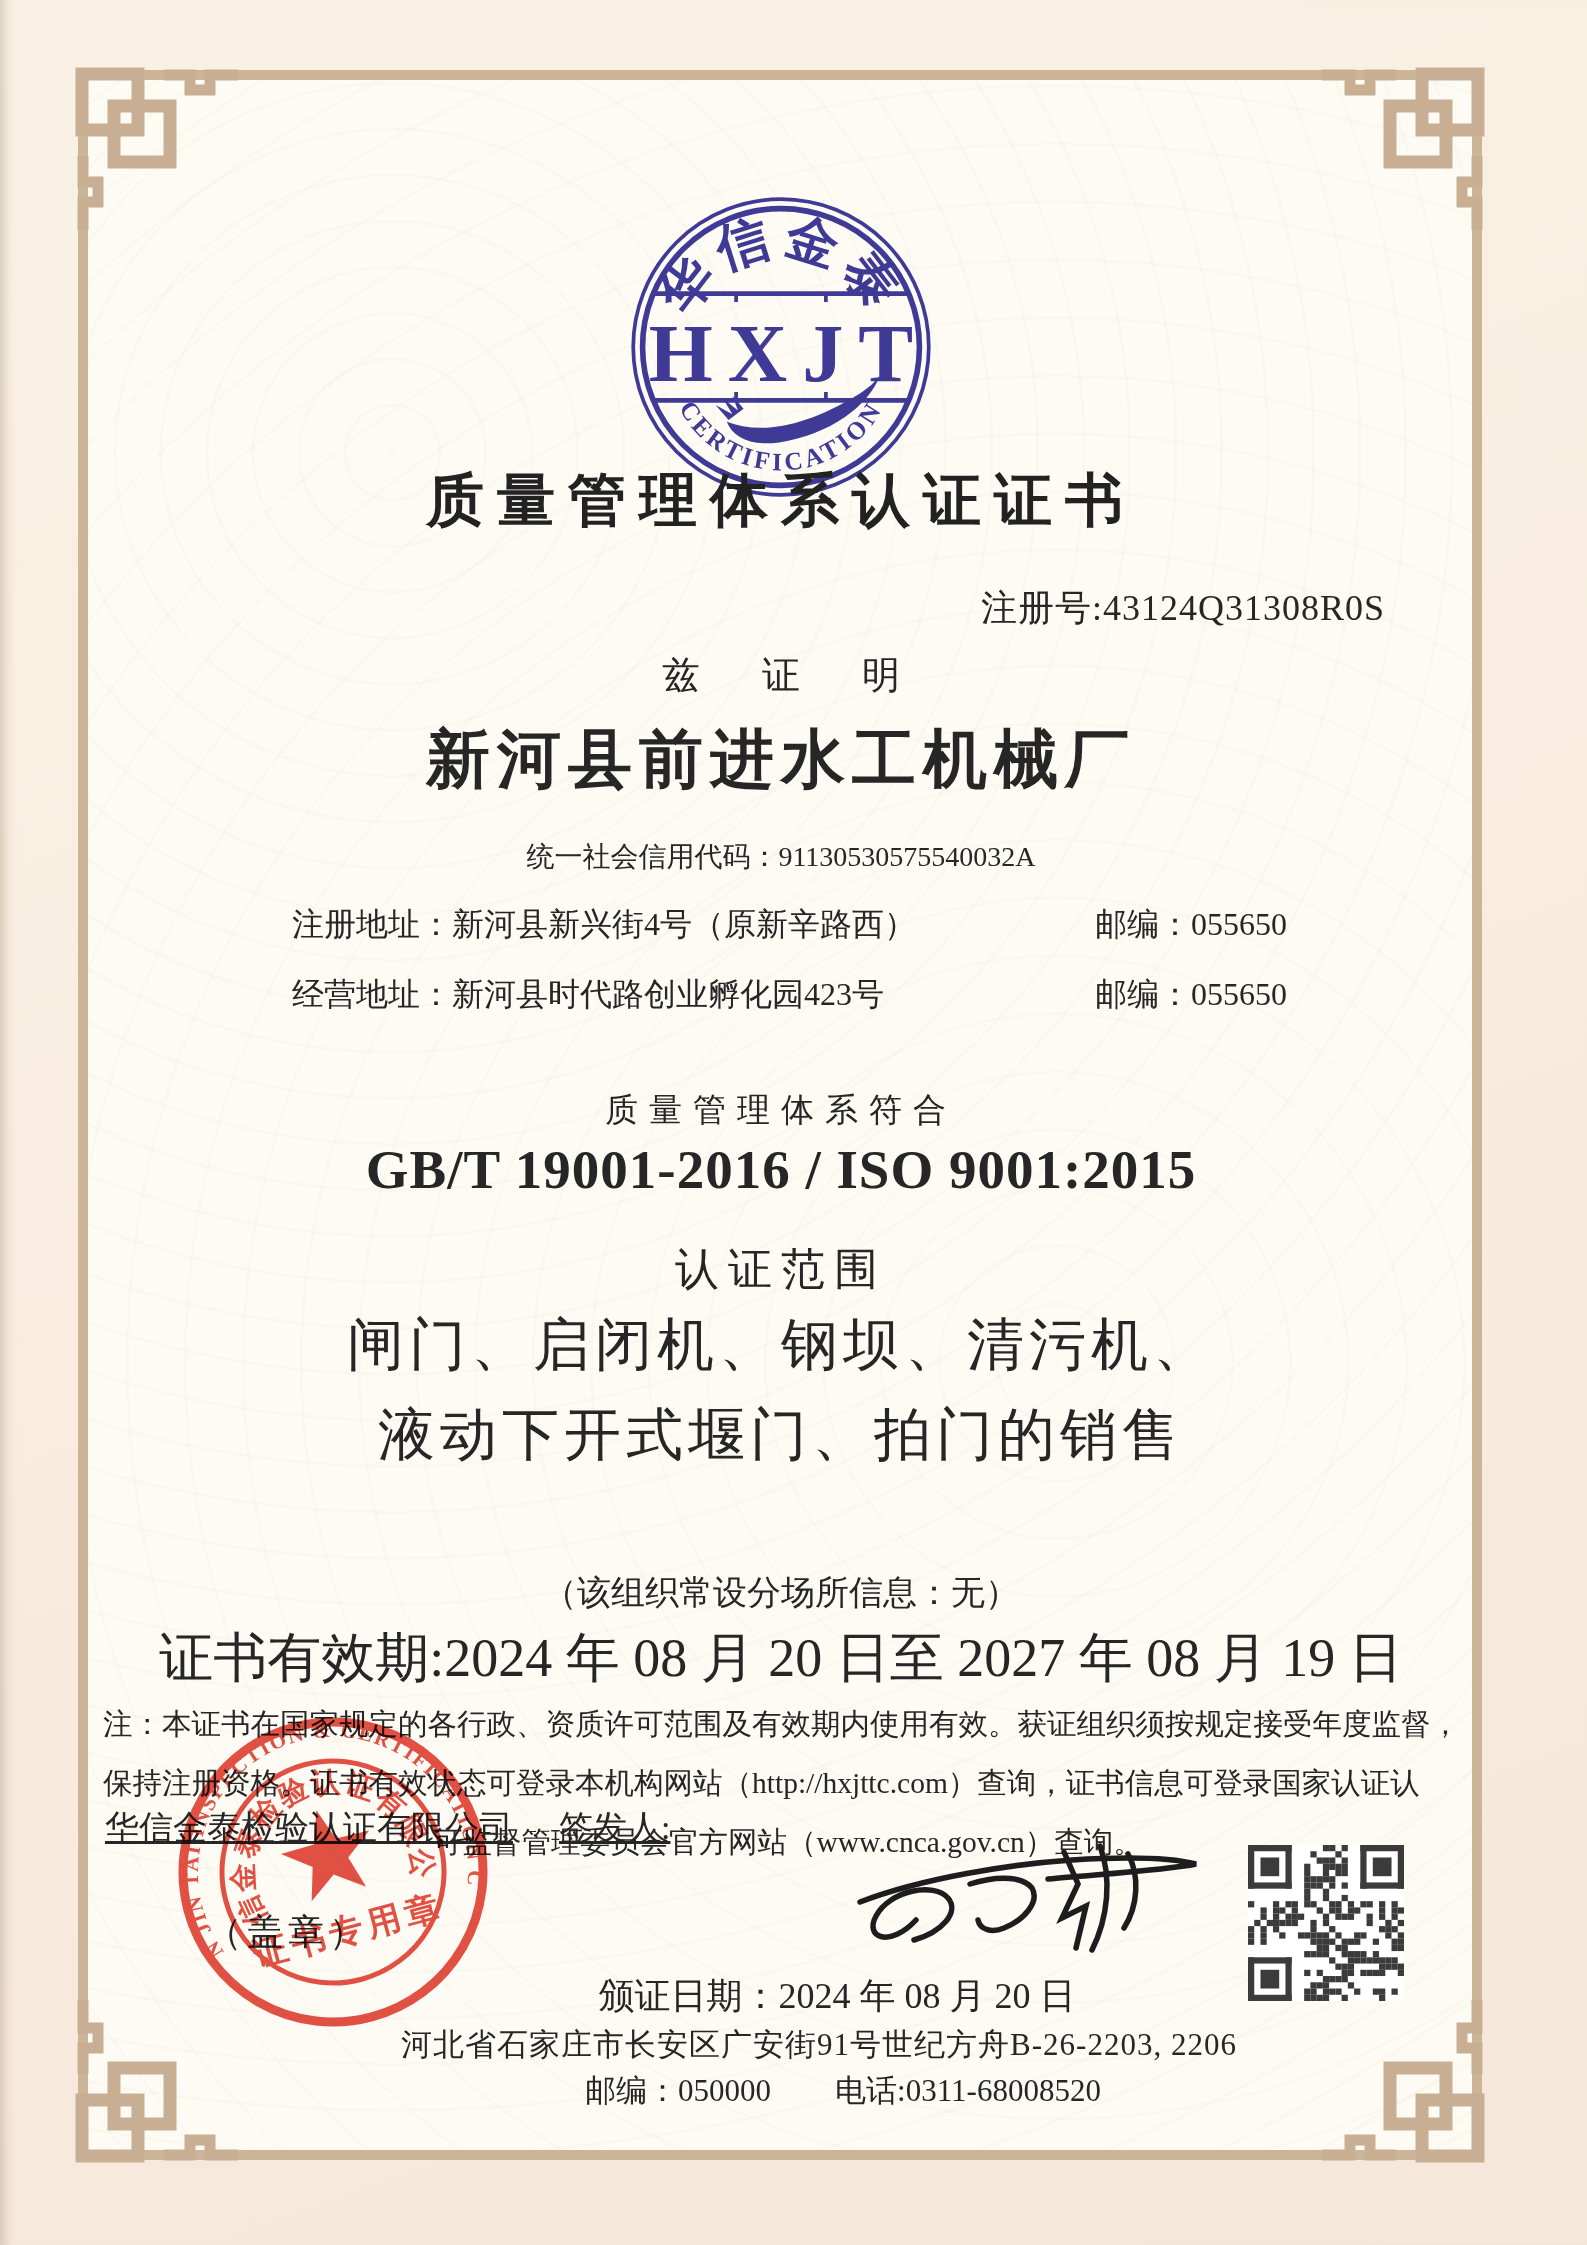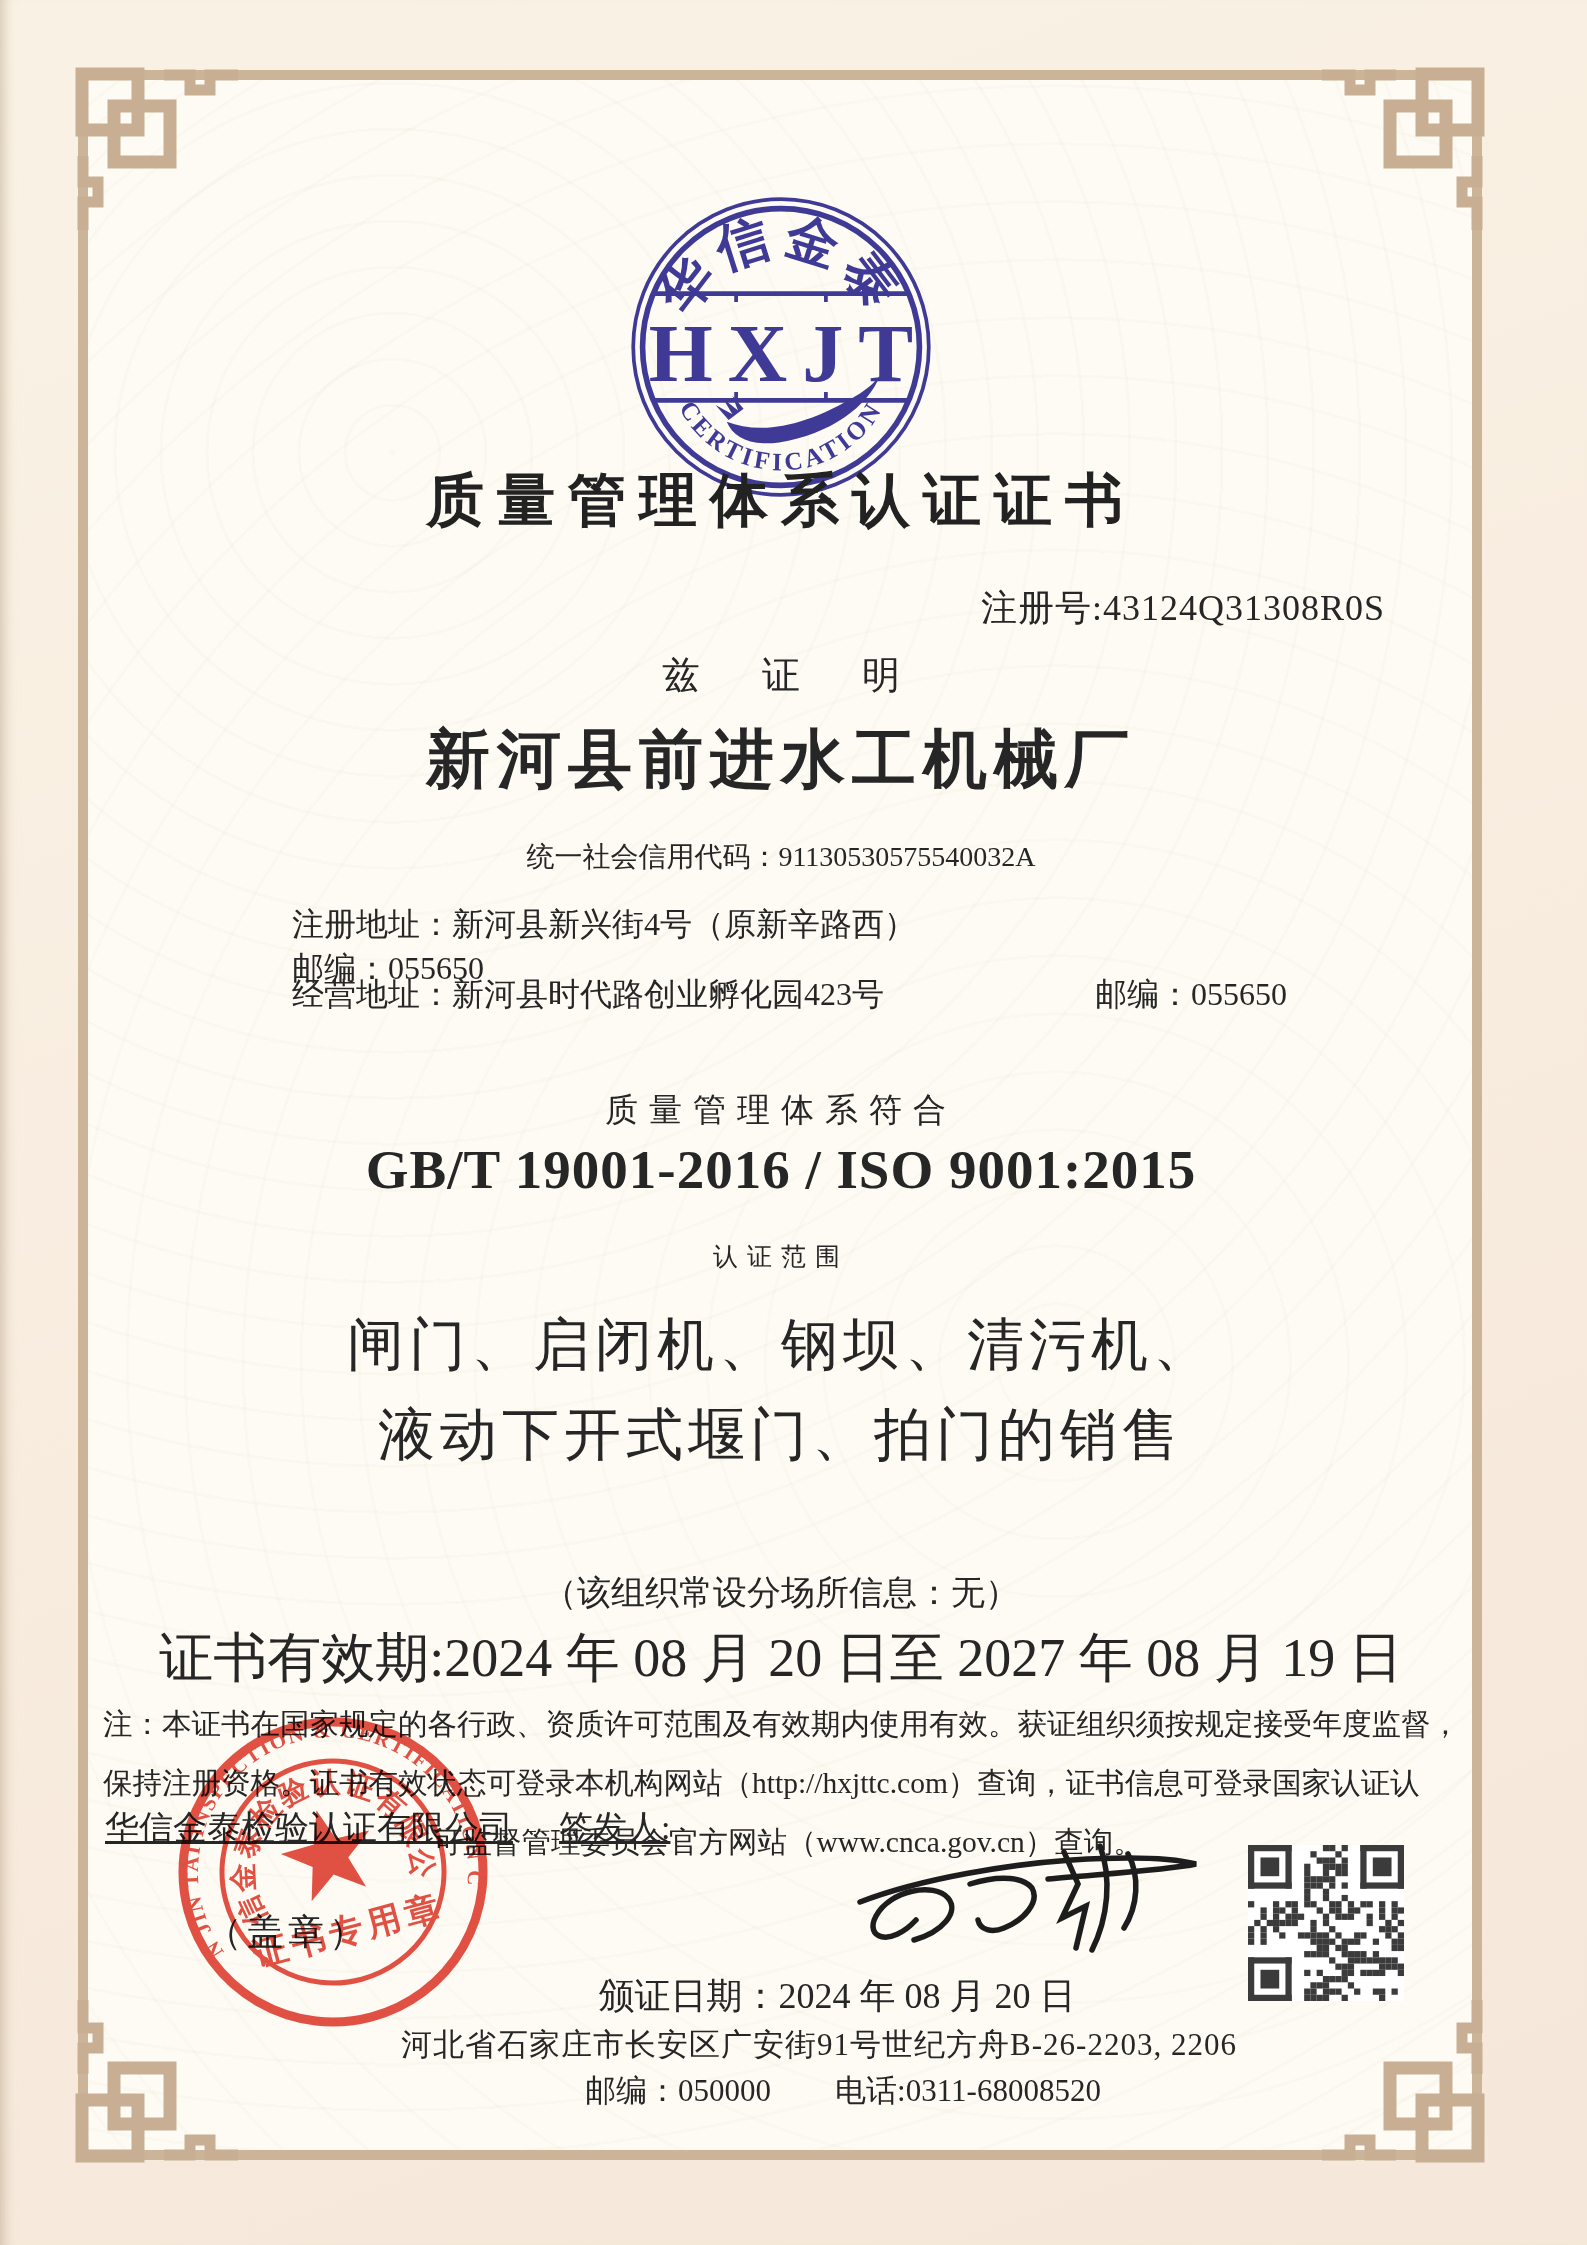--- a/index.html
+++ b/index.html
@@ -18,24 +18,24 @@
   .corner.bl{left:68px;bottom:75px;transform:scaleY(-1);}
   .corner.br{right:95px;bottom:75px;transform:scale(-1,-1);}
   .row{position:absolute;left:80px;right:105px;text-align:center;white-space:nowrap;}
   .logo{position:absolute;left:622px;top:188px;width:318px;height:318px;}
   .title{top:462px;font-size:58px;font-weight:bold;letter-spacing:13px;color:#222;}
   .regno{position:absolute;top:584px;right:202px;font-size:36px;letter-spacing:1px;}
   .certify{top:650px;font-size:38px;letter-spacing:62px;padding-left:62px;}
   .company{top:716px;font-size:64px;font-weight:bold;letter-spacing:7px;}
   .code{top:838px;font-size:28px;}
   .addr{position:absolute;left:292px;right:300px;display:flex;justify-content:space-between;font-size:32px;white-space:nowrap;}
-  .addr1{top:903px;flex-direction:column;} .addr2{top:973px;gap:12px;}
+  .addr1{top:903px;} .addr2{top:973px;gap:12px;}
   .conf{top:1088px;font-size:33px;letter-spacing:11px;}
   .std{top:1138px;font-size:55px;font-weight:bold;letter-spacing:1px;}
-  .scopelbl{top:1240px;font-size:25px;letter-spacing:9px;}
+  .scopelbl{top:1240px;font-size:44px;letter-spacing:9px;}
   .scope{top:1300px;font-size:57px;letter-spacing:5px;line-height:90px;white-space:normal;}
   .branch{top:1570px;font-size:34px;}
   .valid{top:1622px;font-size:54px;}
   .notes{position:absolute;left:103px;right:98px;top:1695px;font-size:29.5px;line-height:59px;text-align:left;white-space:nowrap;}
   .note3{padding-left:330px;}
   .issuer-row{position:absolute;left:105px;top:1805px;font-size:34px;white-space:nowrap;text-decoration:underline;}
   .issuer-row .gap{display:inline-block;width:46px;}
   .gaizhang{position:absolute;left:206px;top:1908px;font-size:36px;letter-spacing:5px;}
   .seal{position:absolute;left:163px;top:1702px;width:340px;height:340px;mix-blend-mode:multiply;opacity:.88;}
   .sig{position:absolute;left:852px;top:1826px;width:352px;height:140px;}

